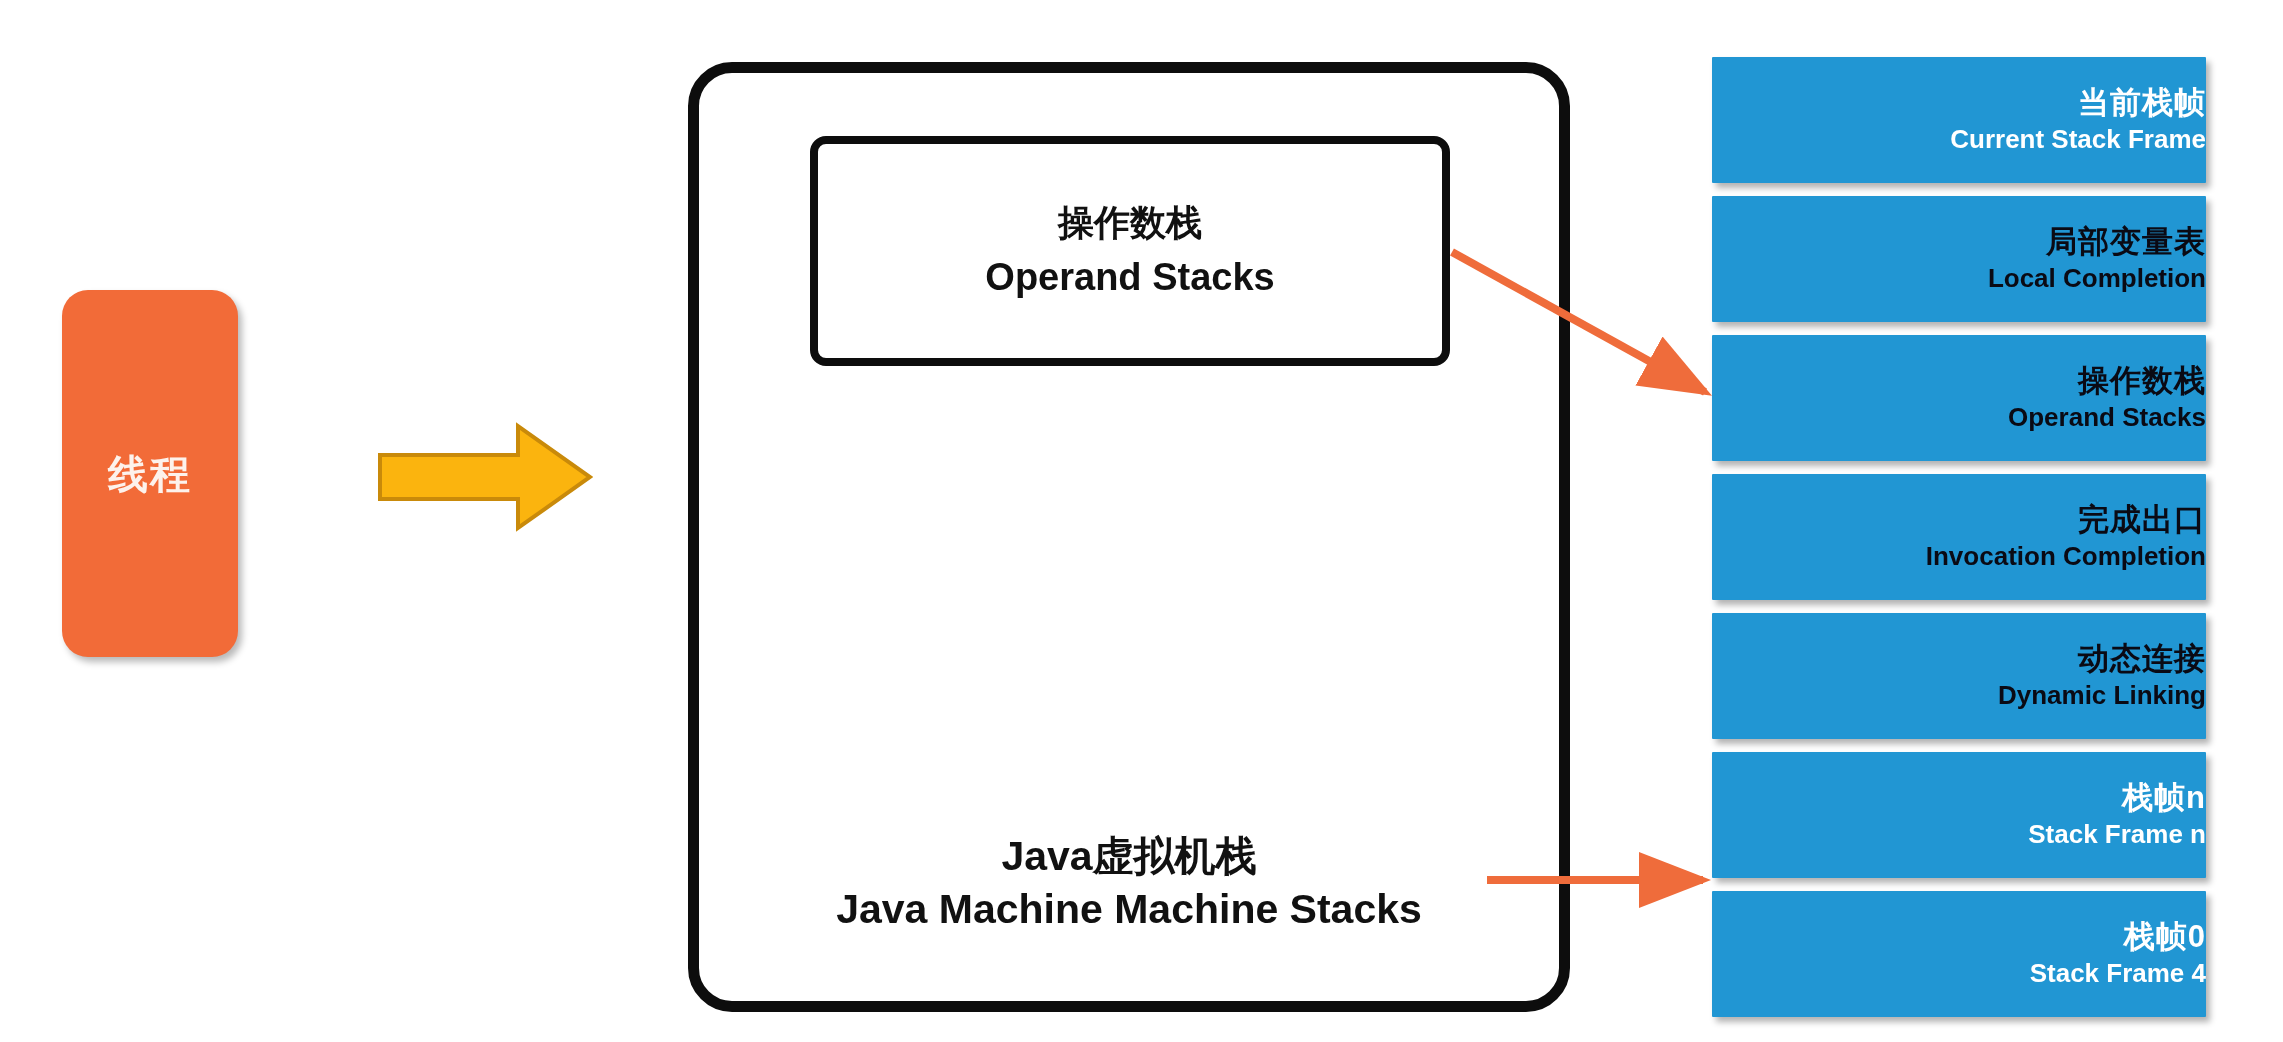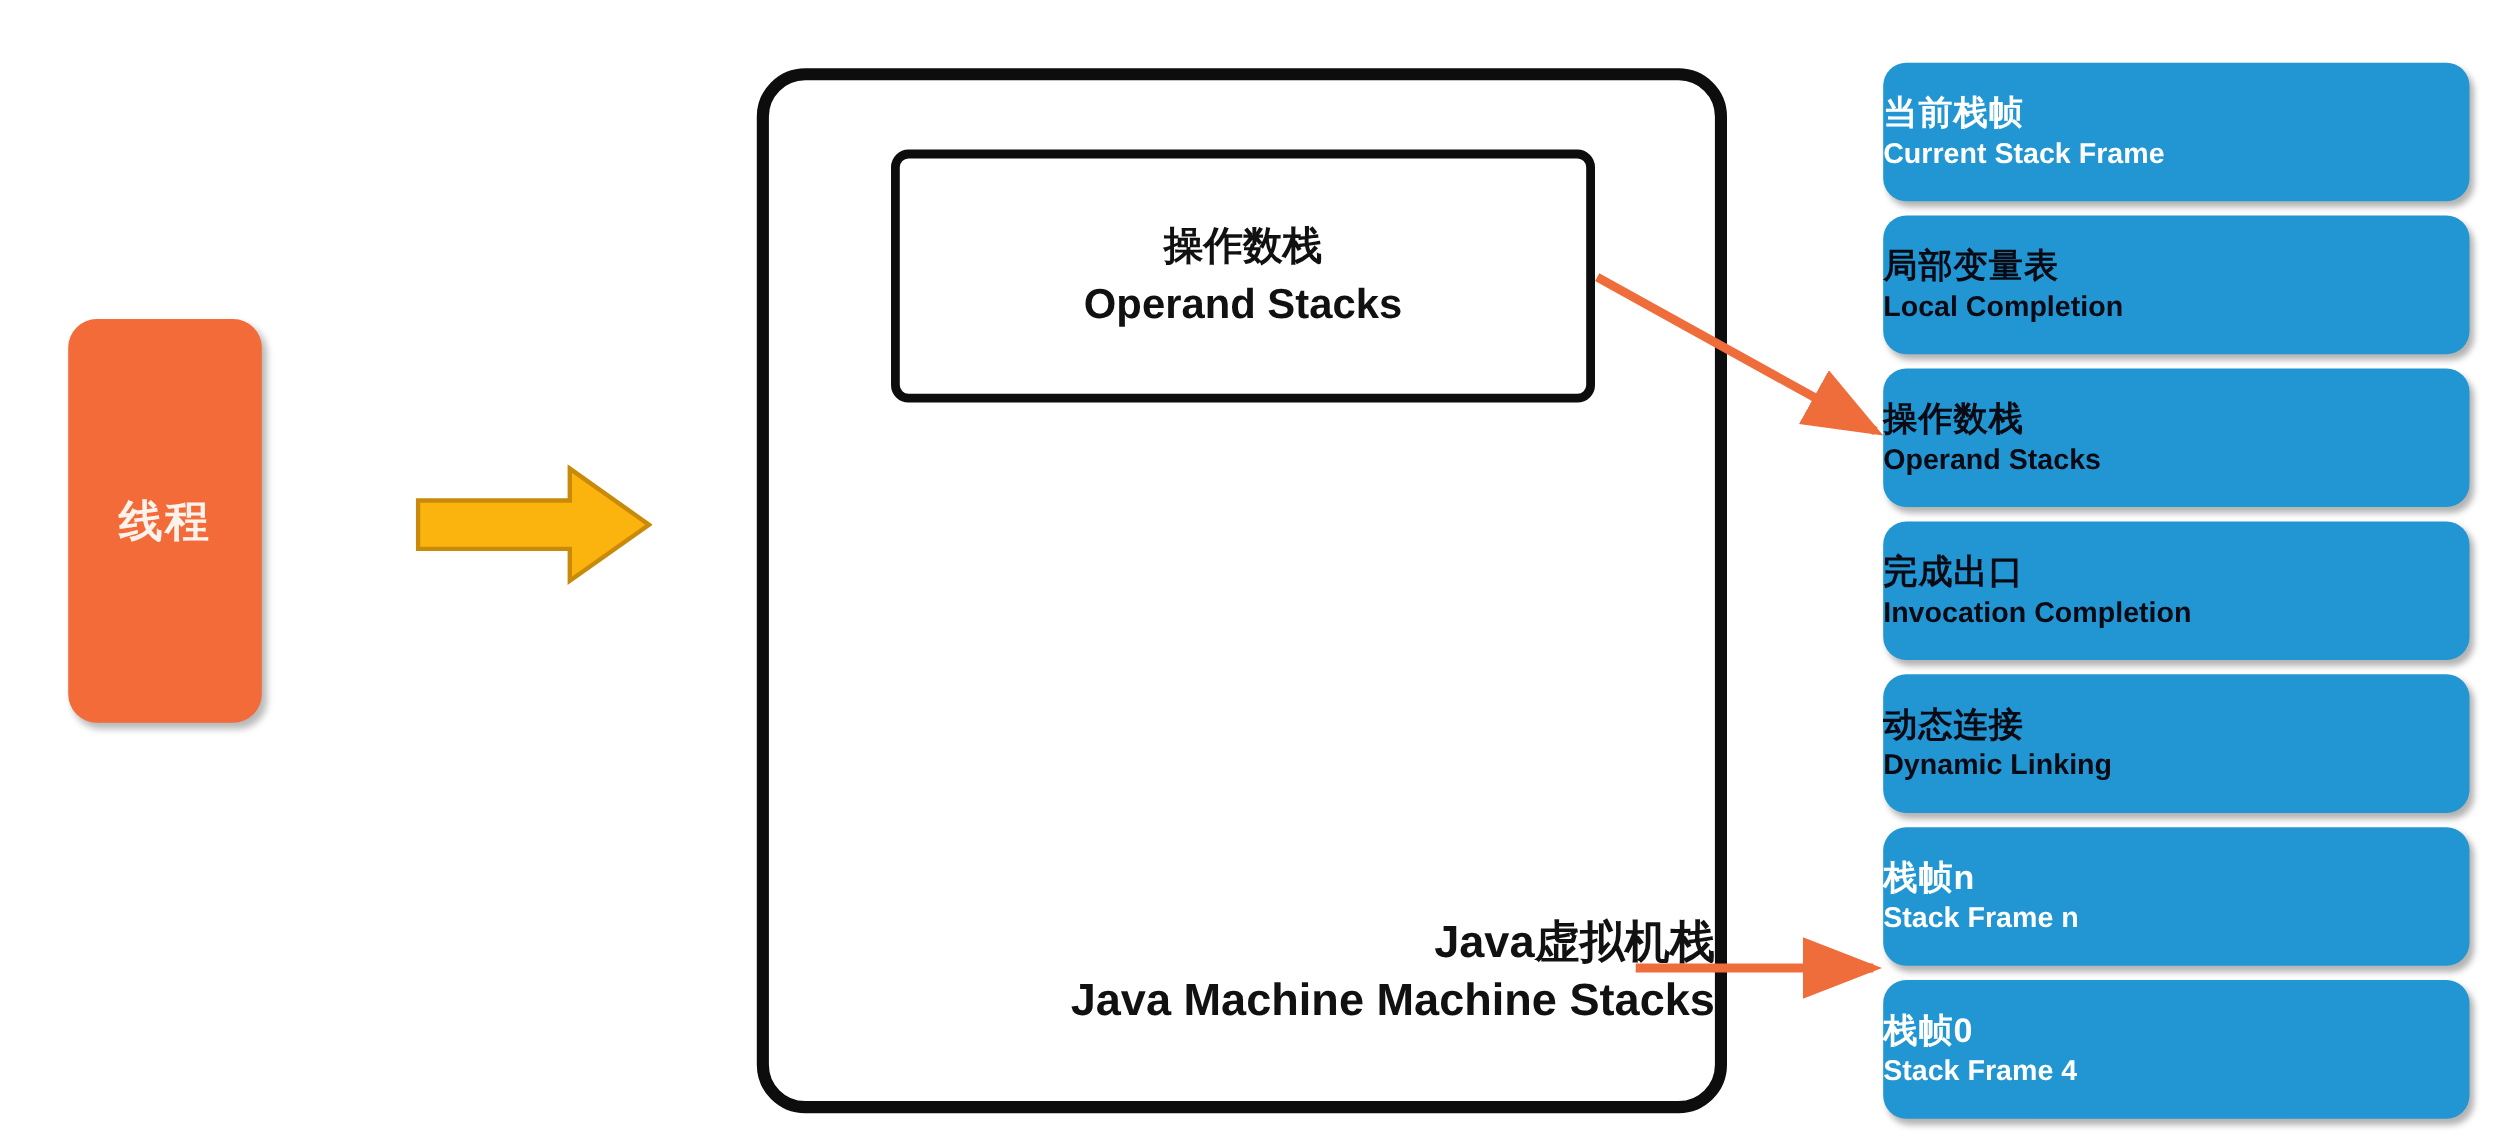--- a/index.html
+++ b/index.html
@@ -59,21 +59,21 @@
     border: 11px solid #0D0D0D;
     border-radius: 44px;
     box-sizing: border-box;
     background: #ffffff;
   }
   .jvm-title {
     position: absolute;
     left: 0;
     right: 0;
     bottom: 66px;
-    text-align: right;
+    text-align: center;
     color: #111111;
     font-size: 41px;
     font-weight: bold;
     line-height: 1.28;
   }
   .jvm-title .l1 { display:block; }
   .jvm-title .l2 { display:block; }
 
   
   .operand-box {
@@ -116,29 +116,29 @@
 
   
   .blue-col {
     position: absolute;
     left: 1712px;
     top: 57px;
     width: 506px;
   }
   .blue-box {
     position: relative;
-    width: 533px;
+    width: 494px;
     height: 126px;
     margin-bottom: 13px;
     background: #2196D3;
-    border-radius: 21px;
+    border-radius: 1px;
     box-shadow: 4px 5px 6px rgba(0,0,0,0.30);
     display: flex;
     flex-direction: column;
-    align-items: flex-start;
+    align-items: flex-end;
     justify-content: center;
     box-sizing: border-box;
   }
   .blue-box .cn {
     font-size: 31px;
     font-weight: bold;
     line-height: 1.25;
     letter-spacing: 1px;
   }
   .blue-box .en {

